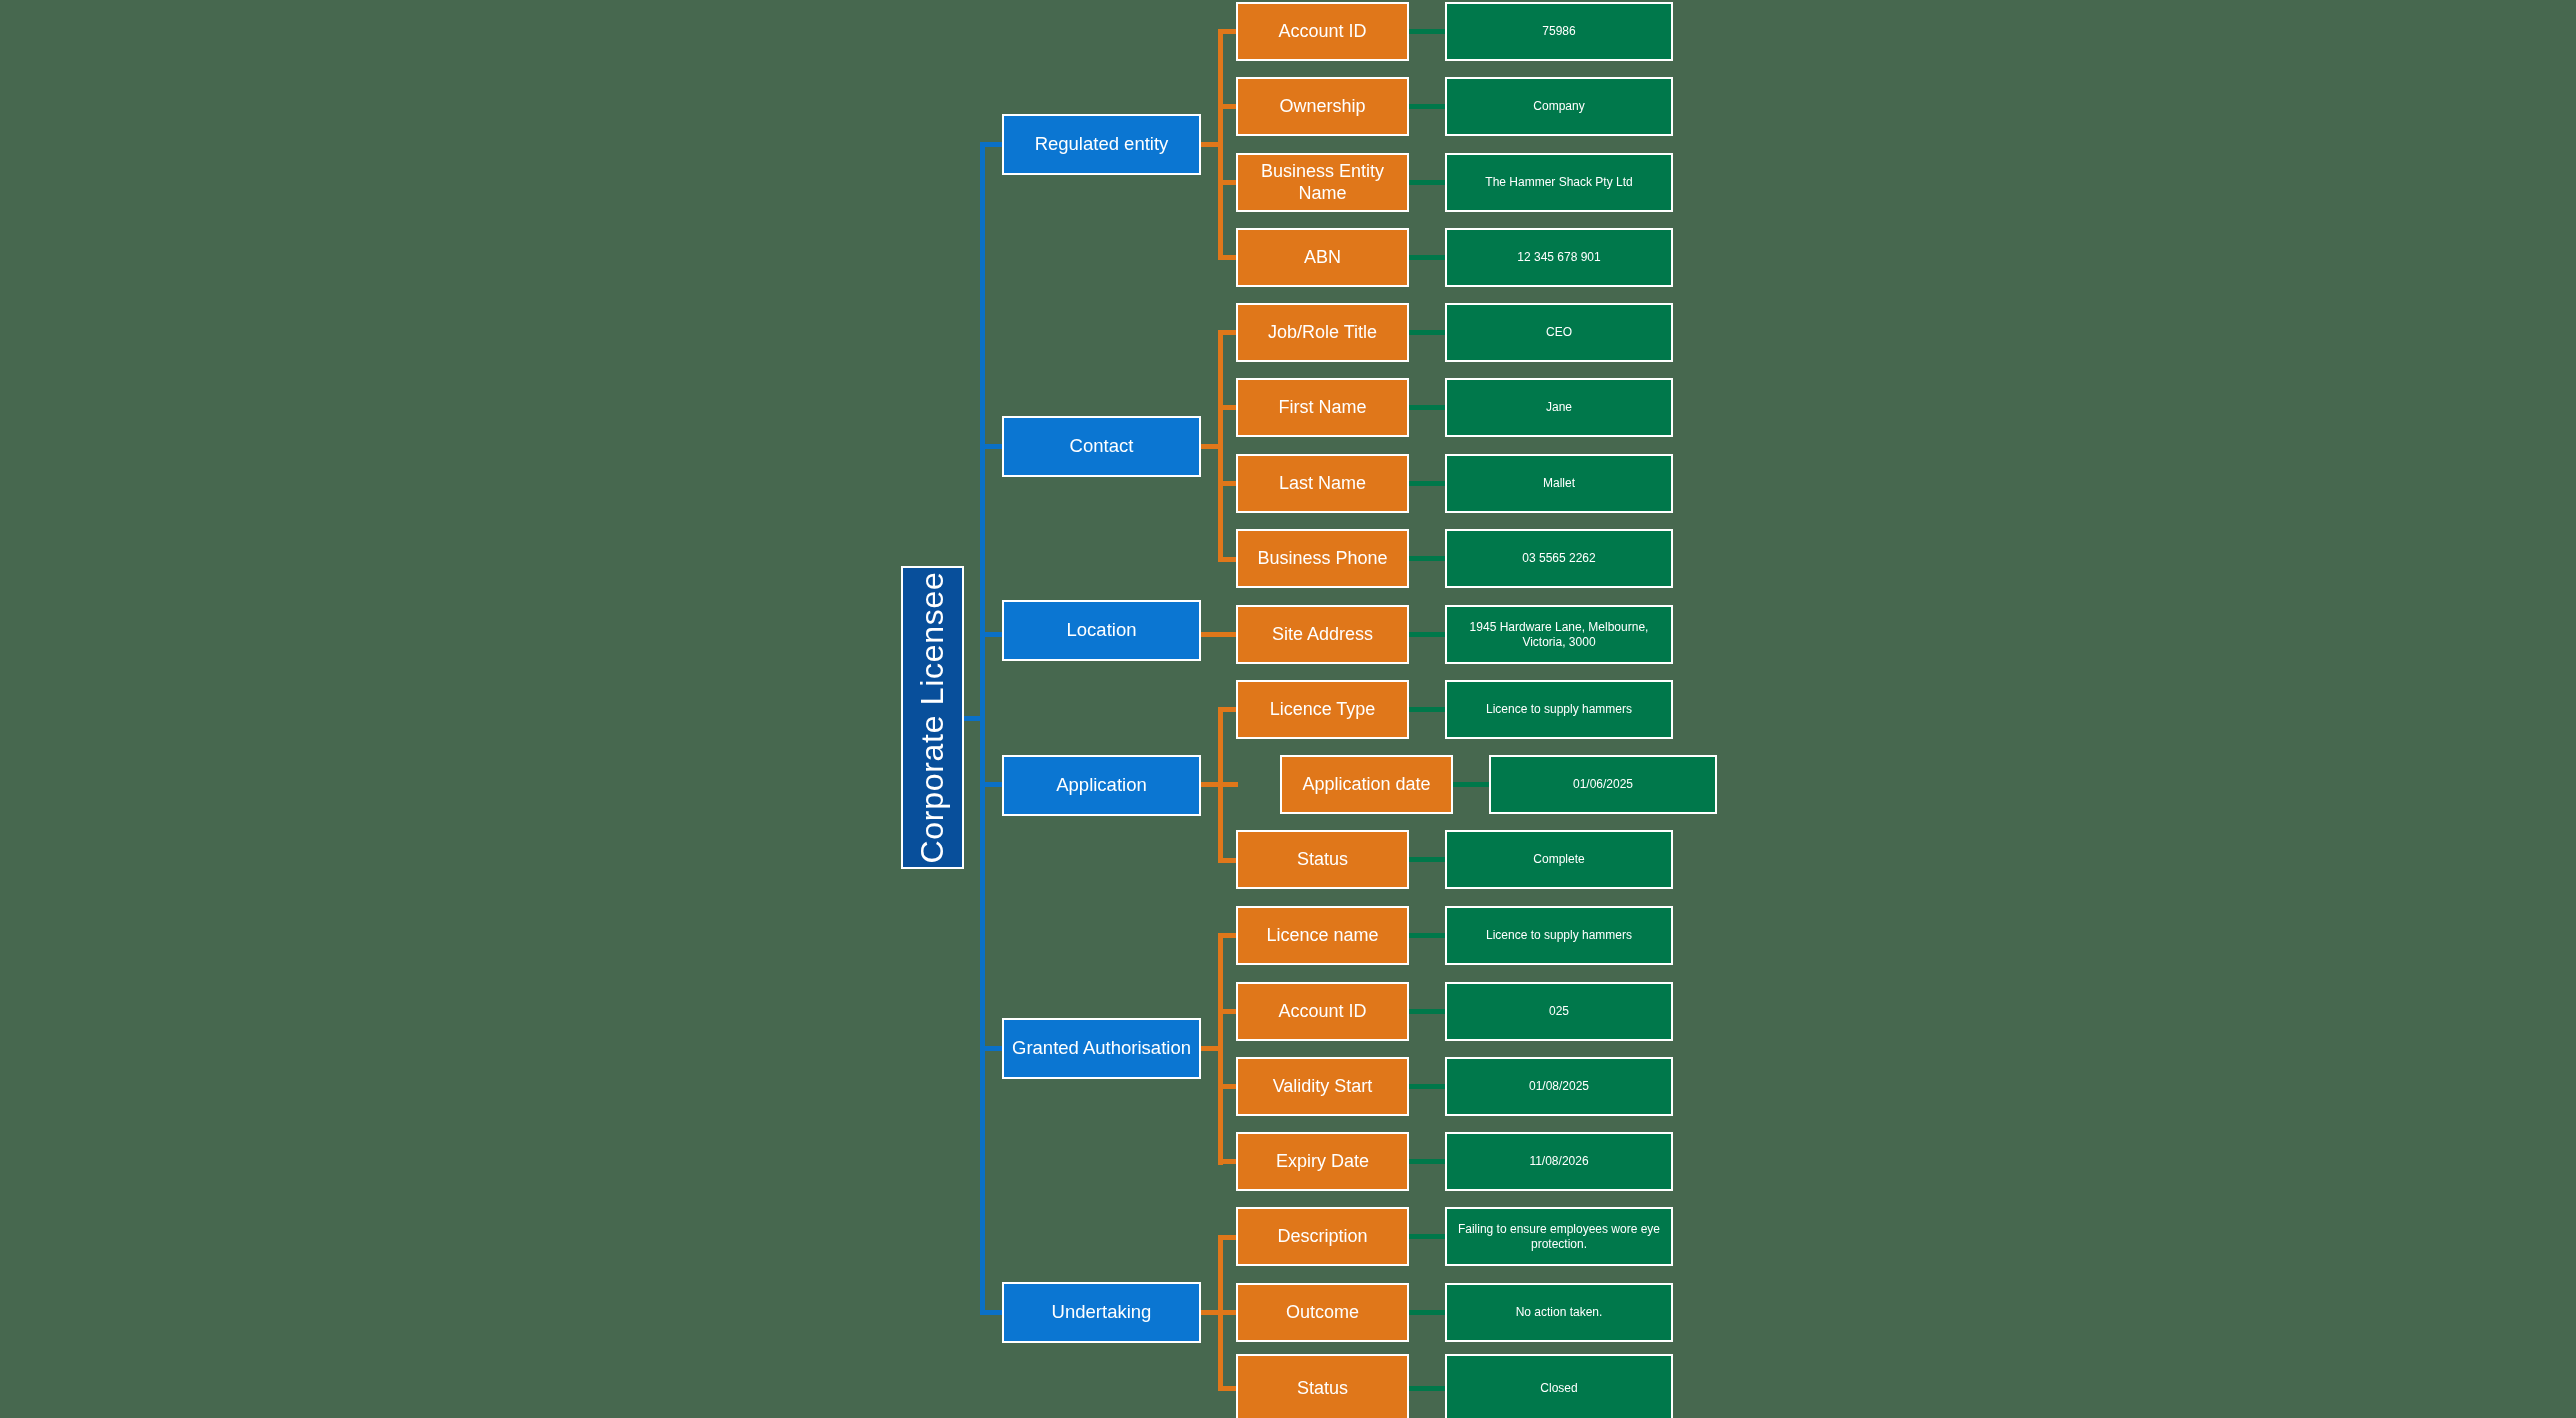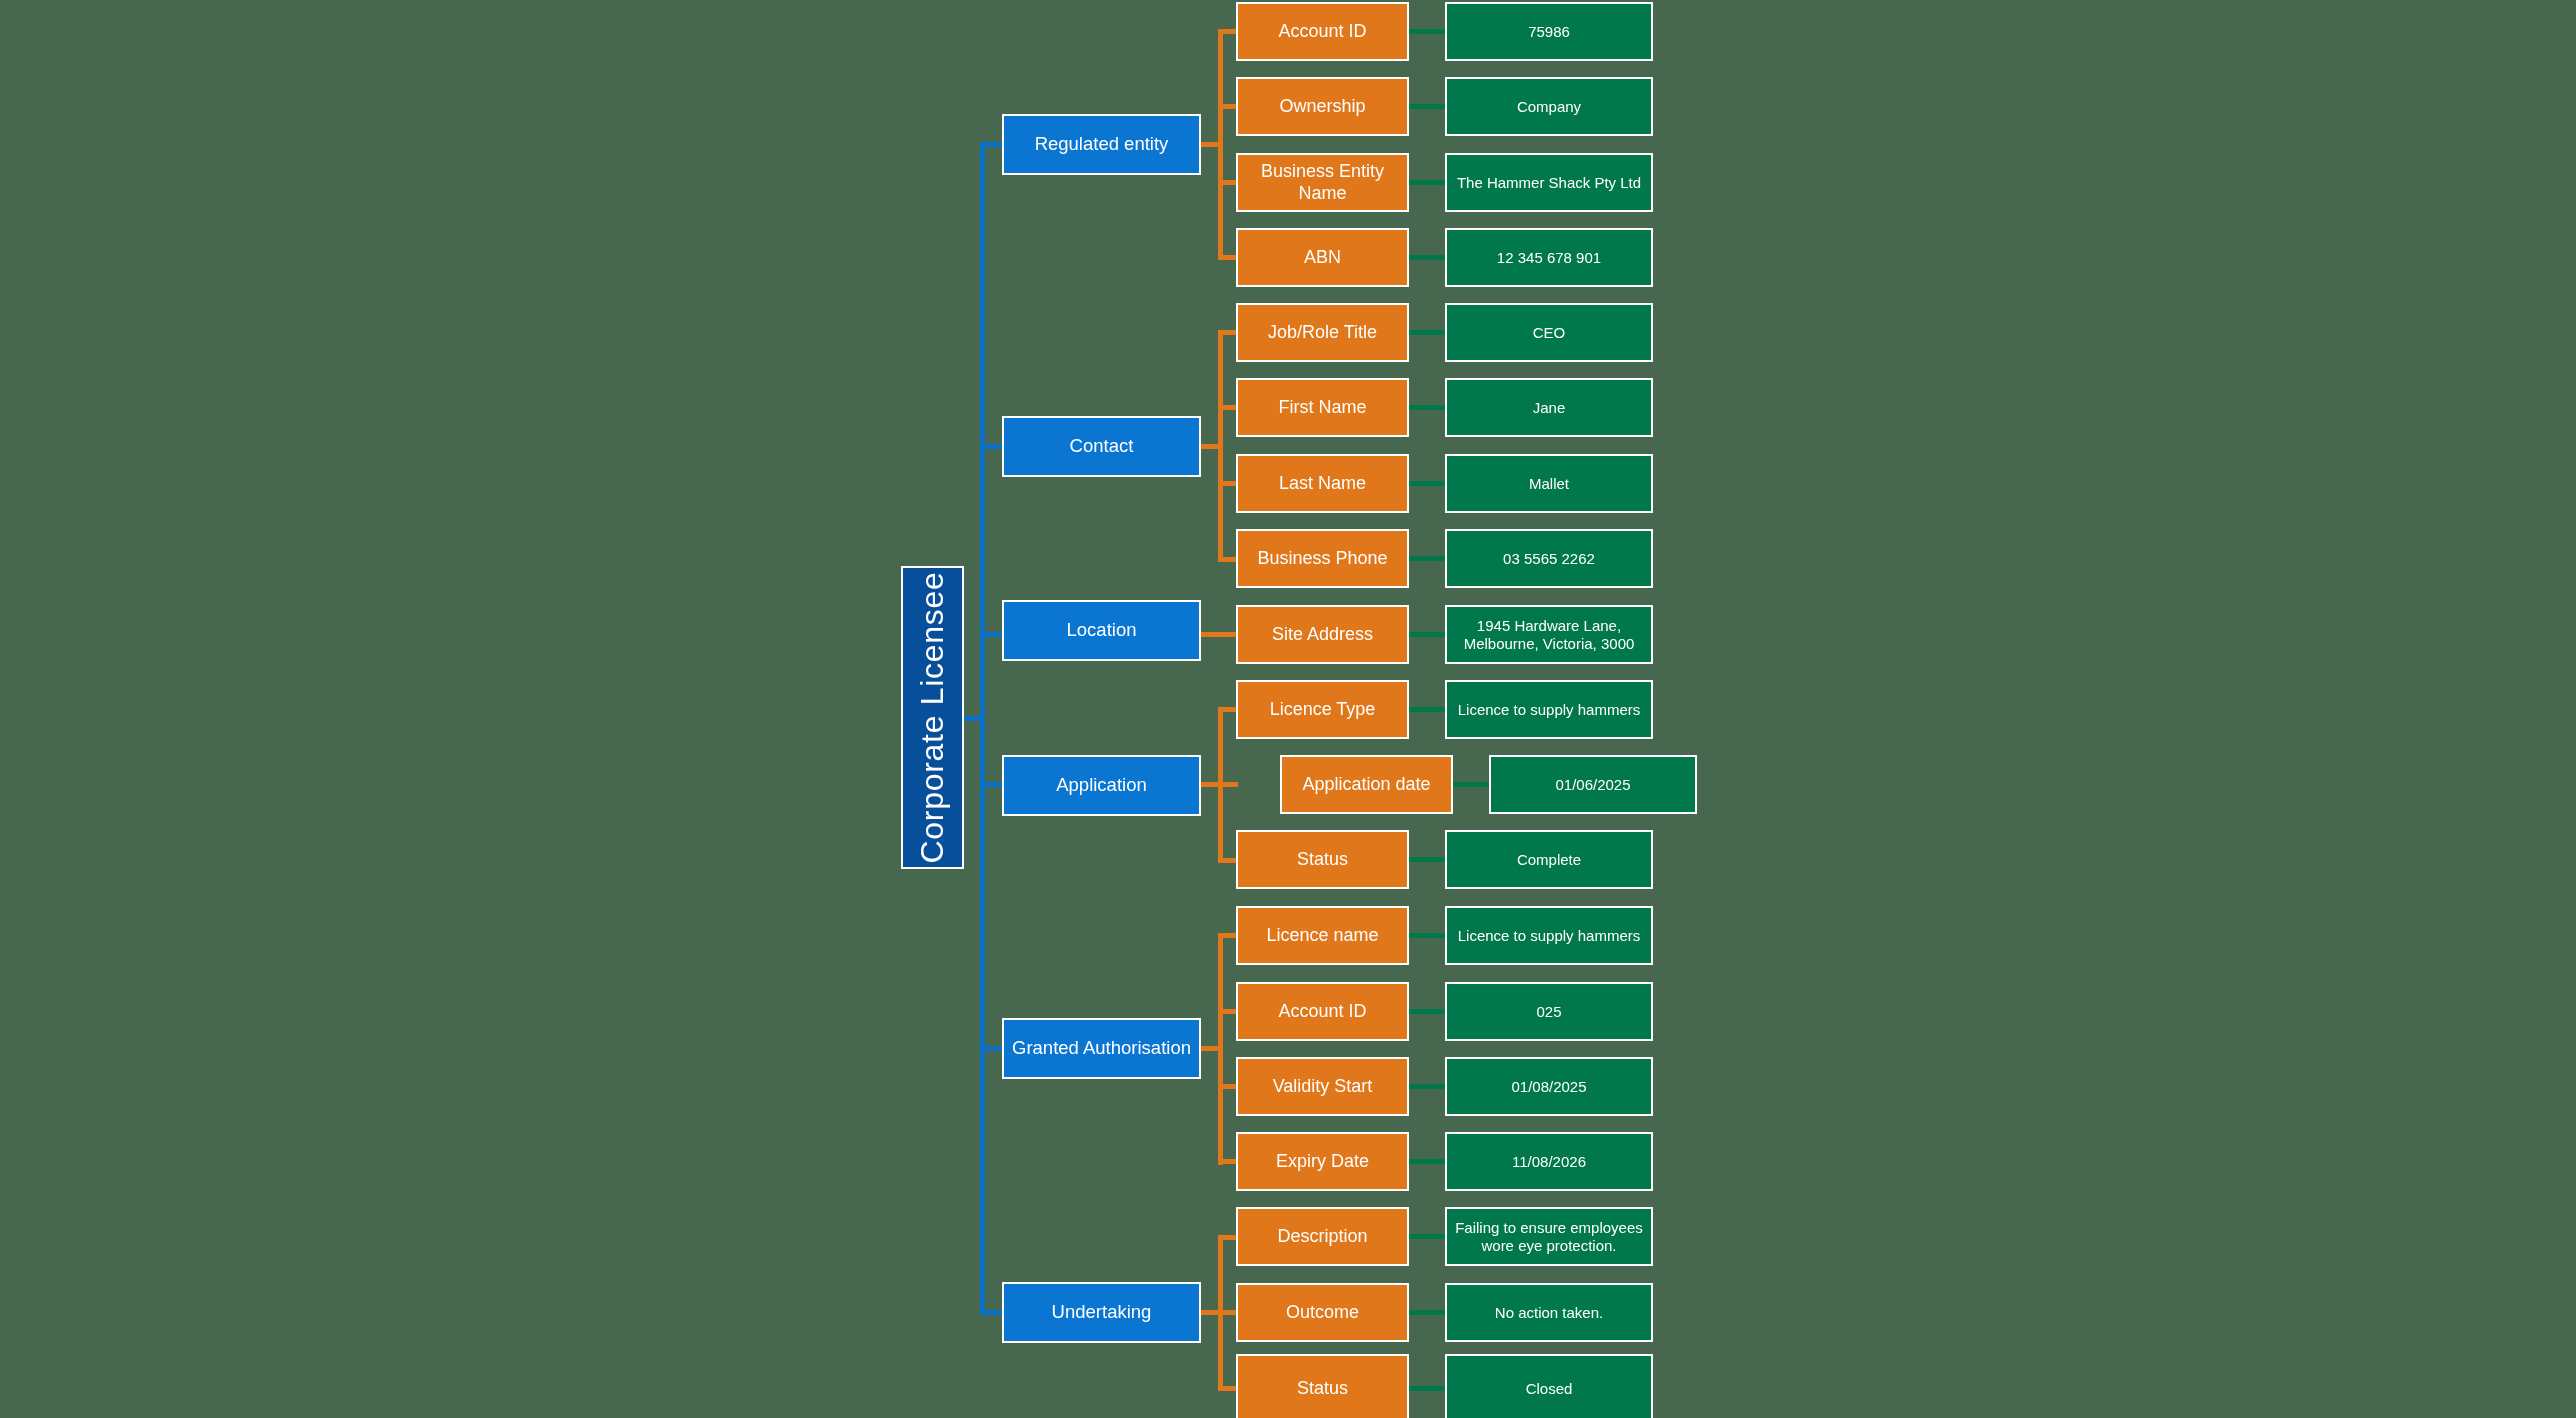--- a/index.html
+++ b/index.html
@@ -44,24 +44,24 @@
     width:173px;height:59px;
     background:#E0771A;
     border:2.6px solid #ffffff;
     color:#fff;font-size:18px;line-height:1.2;
     display:flex;align-items:center;justify-content:center;
     text-align:center;padding:1.3px 4px;
   }
   .gline{width:36px;height:5.3px;background:#00784A;}
   .gbox{
     box-sizing:border-box;
-    width:208px;height:59px;
+    width:228px;height:59px;
     background:#00784B;
     border:2.6px solid #ffffff;
-    color:#fff;font-size:15px;line-height:1.2;
+    color:#fff;font-size:12px;line-height:1.2;
     display:flex;align-items:center;justify-content:center;
     text-align:center;padding:1.3px 2.6px;
   }
   .row.clipped .obox,.row.clipped .gbox{height:69px;}
   .hline{position:absolute;height:5.3px;}
   .vline{position:absolute;width:5.3px;}
   .blue{background:#0A70C8;}
   .orange{background:#E0771A;}
 </style>
 </head>

